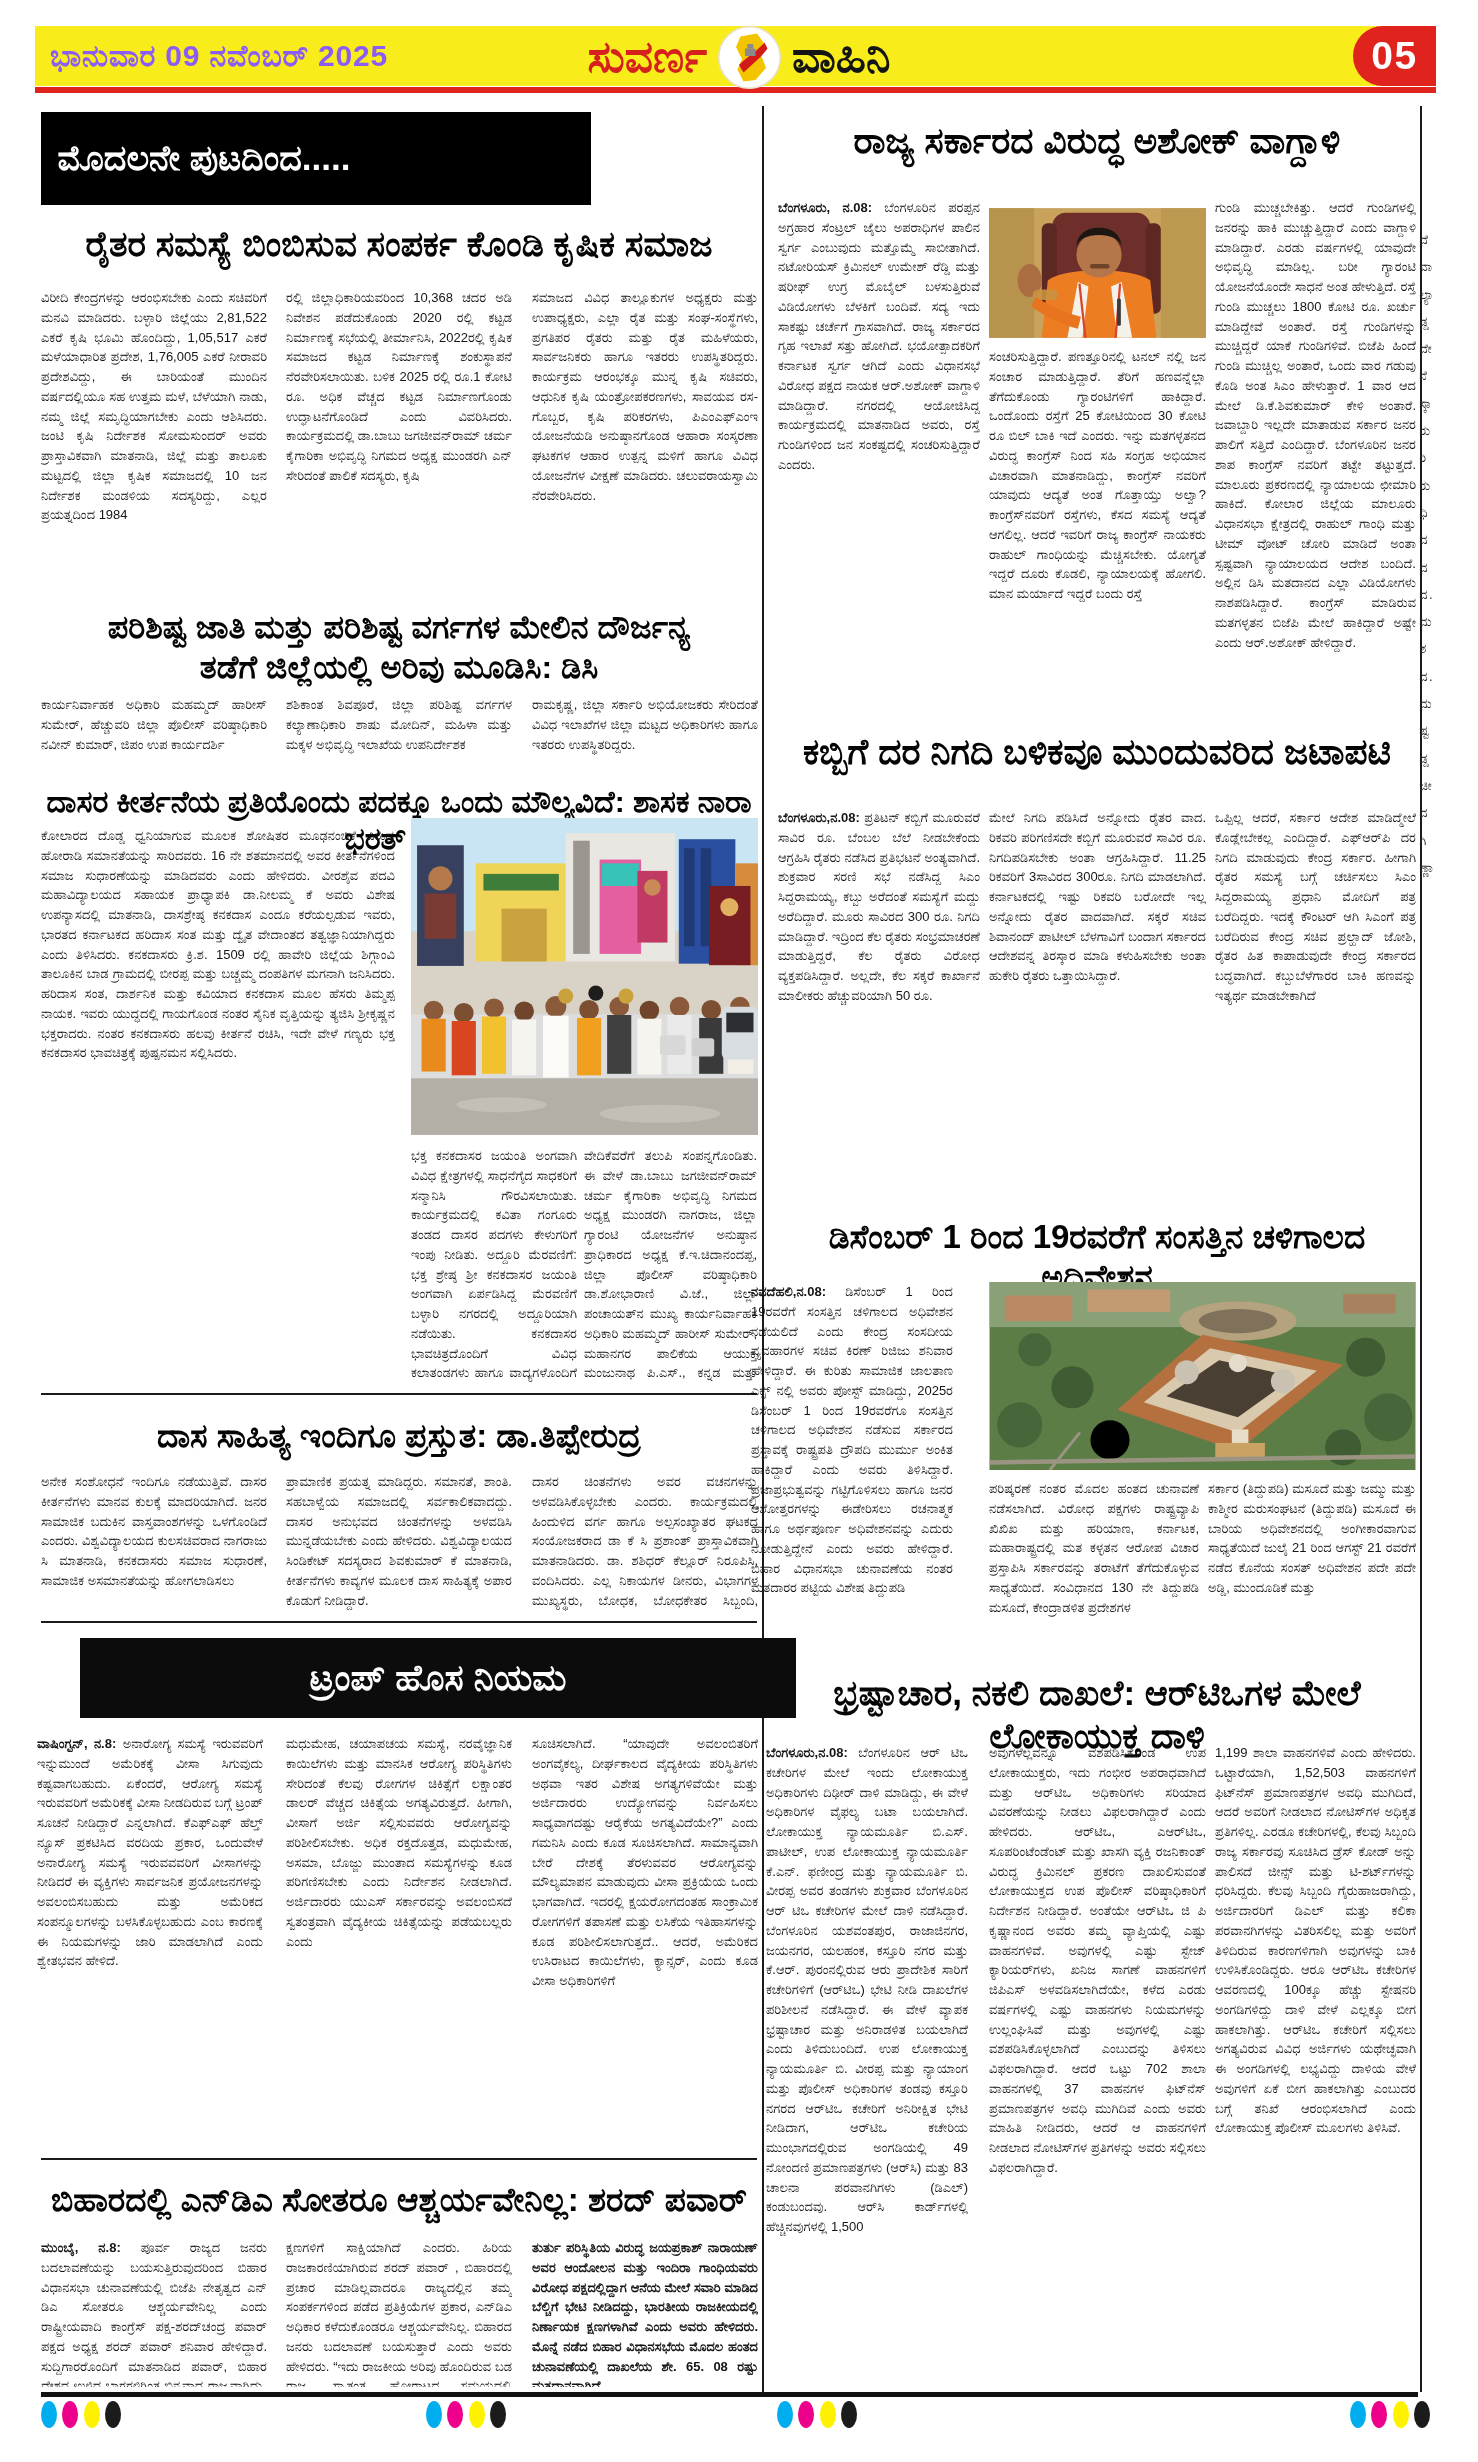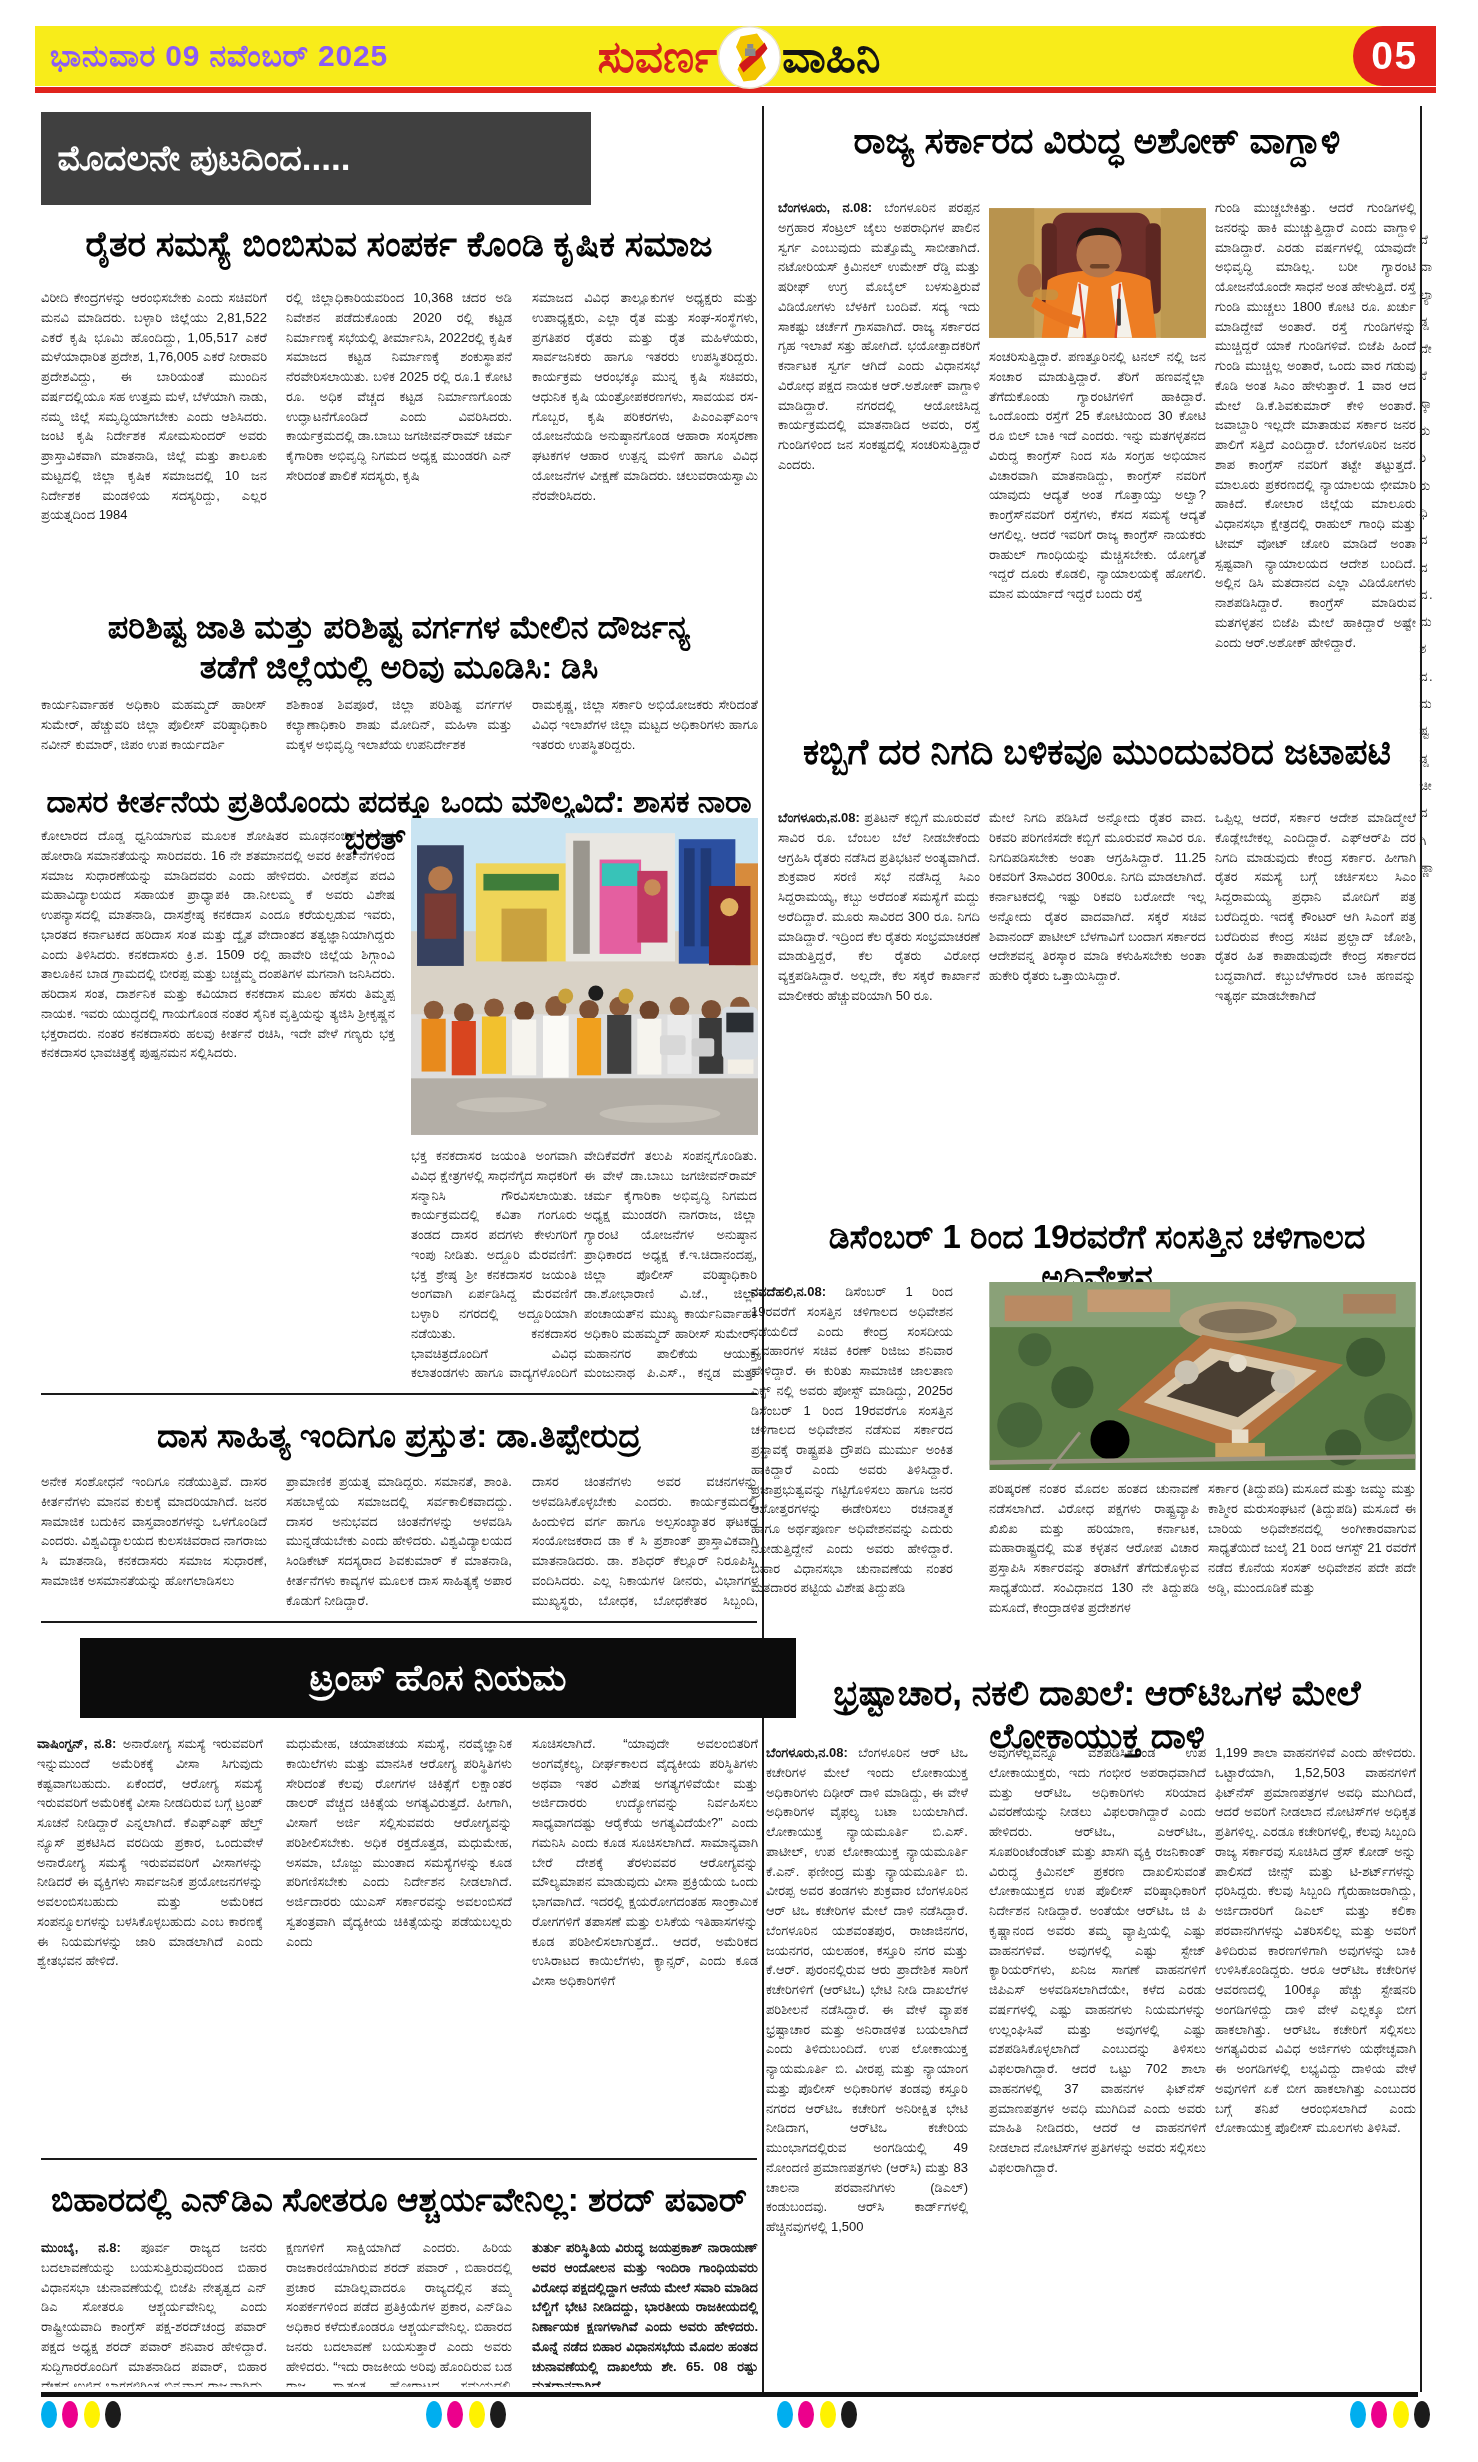--- a/index.html
+++ b/index.html
@@ -6,31 +6,31 @@
   body{
     width:1478px;height:2462px;position:relative;background:#ffffff;
     font-family:"Liberation Sans","DejaVu Sans",sans-serif;color:#111;
     overflow:hidden;
   }
   .abs{position:absolute;}
   
   .band{background:#F8EC1A;}
   .redline{background:#E0231D;}
   .date-txt{font-size:30px;font-weight:800;color:#8b5cf6;letter-spacing:0.8px;}
-  .masthead{display:flex;align-items:center;justify-content:center;gap:1px;}
+  .masthead{display:flex;align-items:center;justify-content:center;gap:11px;}
   .mast-red{color:#D6201E;font-size:44px;font-weight:800;}
   .mast-black{color:#141414;font-size:44px;font-weight:800;}
   .pageno-box{background:#E0231D;border-radius:33px 0 0 33px;display:flex;align-items:center;justify-content:center;}
   .pageno-box span{color:#ffffff;font-size:39px;font-weight:700;letter-spacing:1.5px;}
   
   .vrule{background:#1a1a1a;width:1.5px;}
   .hrule{background:#1a1a1a;height:2.3px;}
   .thickrule{background:#111;height:5.3px;}
   
-  .bluebox{background:#404040;display:flex;align-items:center;}
+  .bluebox{background:#000000;display:flex;align-items:center;}
   .bluebox span{color:#ffffff;font-size:35px;font-weight:800;padding-left:16.6px;}
   
   .headline{font-weight:800;color:#050505;text-align:center;line-height:1.22;}
   .h46{font-size:35px;} .h44{font-size:33px;} .h42{font-size:32px;} .h40{font-size:30px;} .h48{font-size:36px;}
   .banner{background:#0c0c0c;display:flex;align-items:center;justify-content:center;}
   .banner span{color:#ffffff;font-size:36px;font-weight:800;}
   
   .coltxt{
     font-size:13px;line-height:1.52;text-align:justify;color:#151515;
     overflow:hidden;word-break:break-word;

